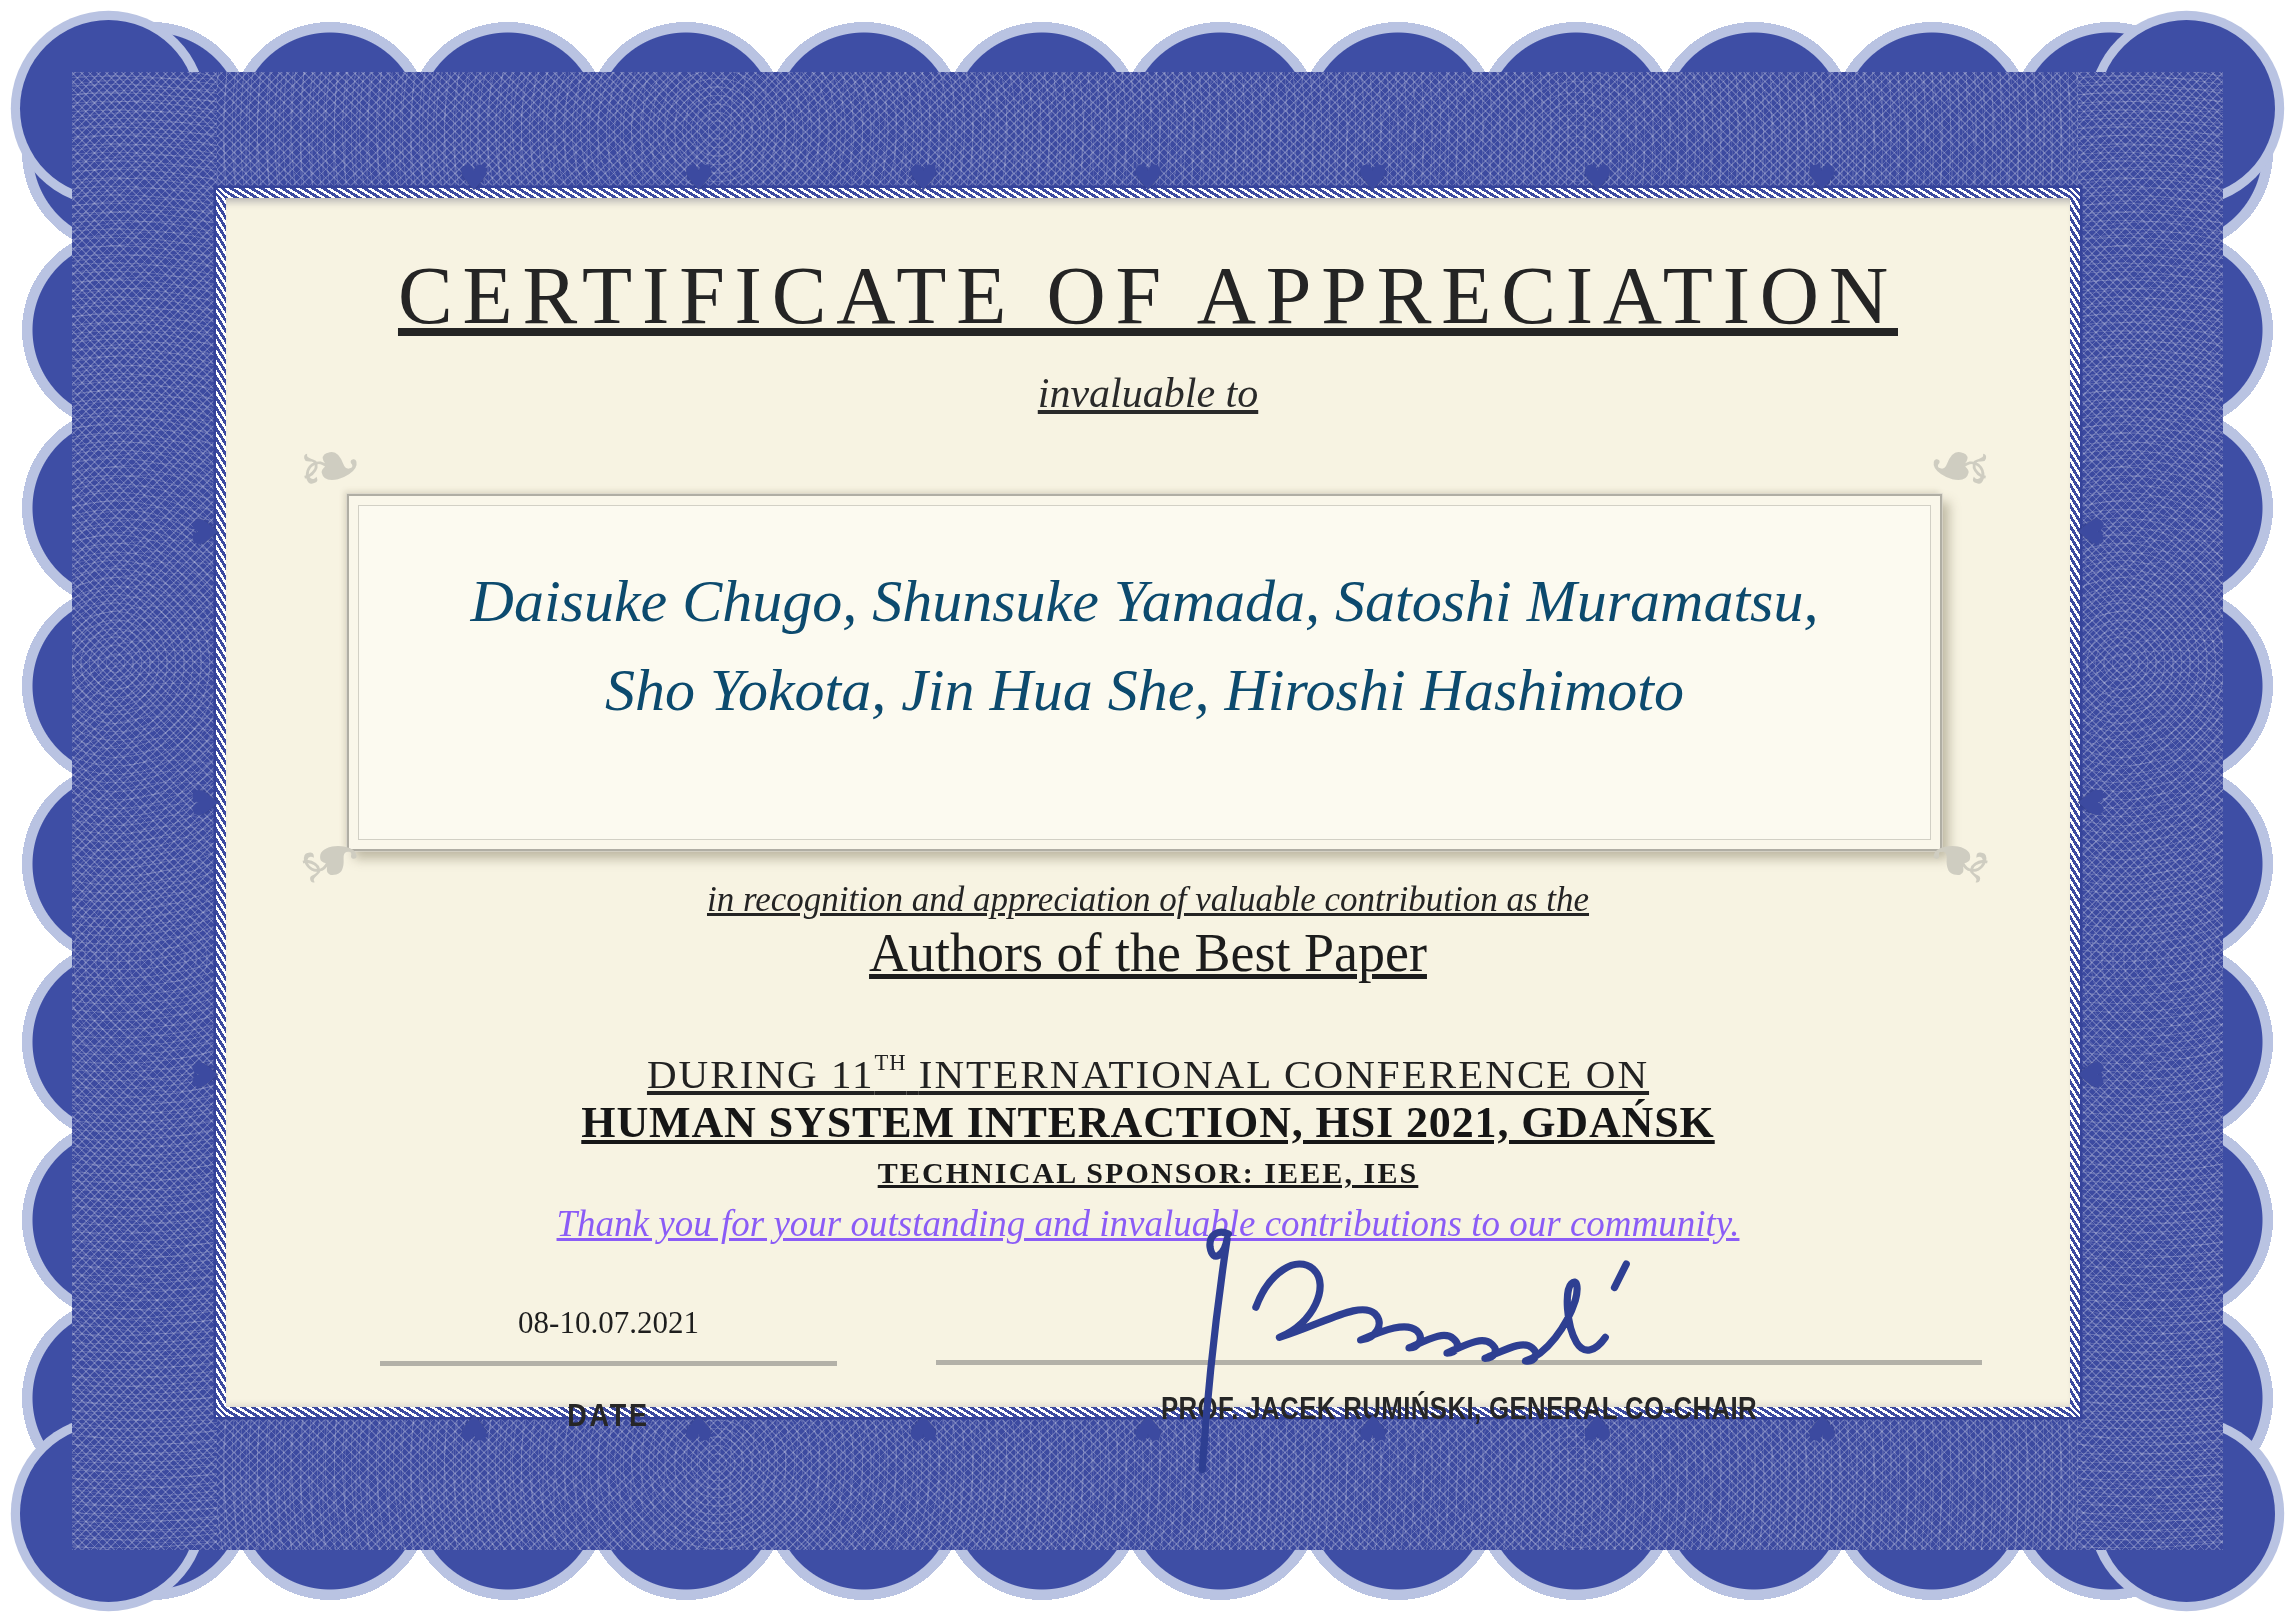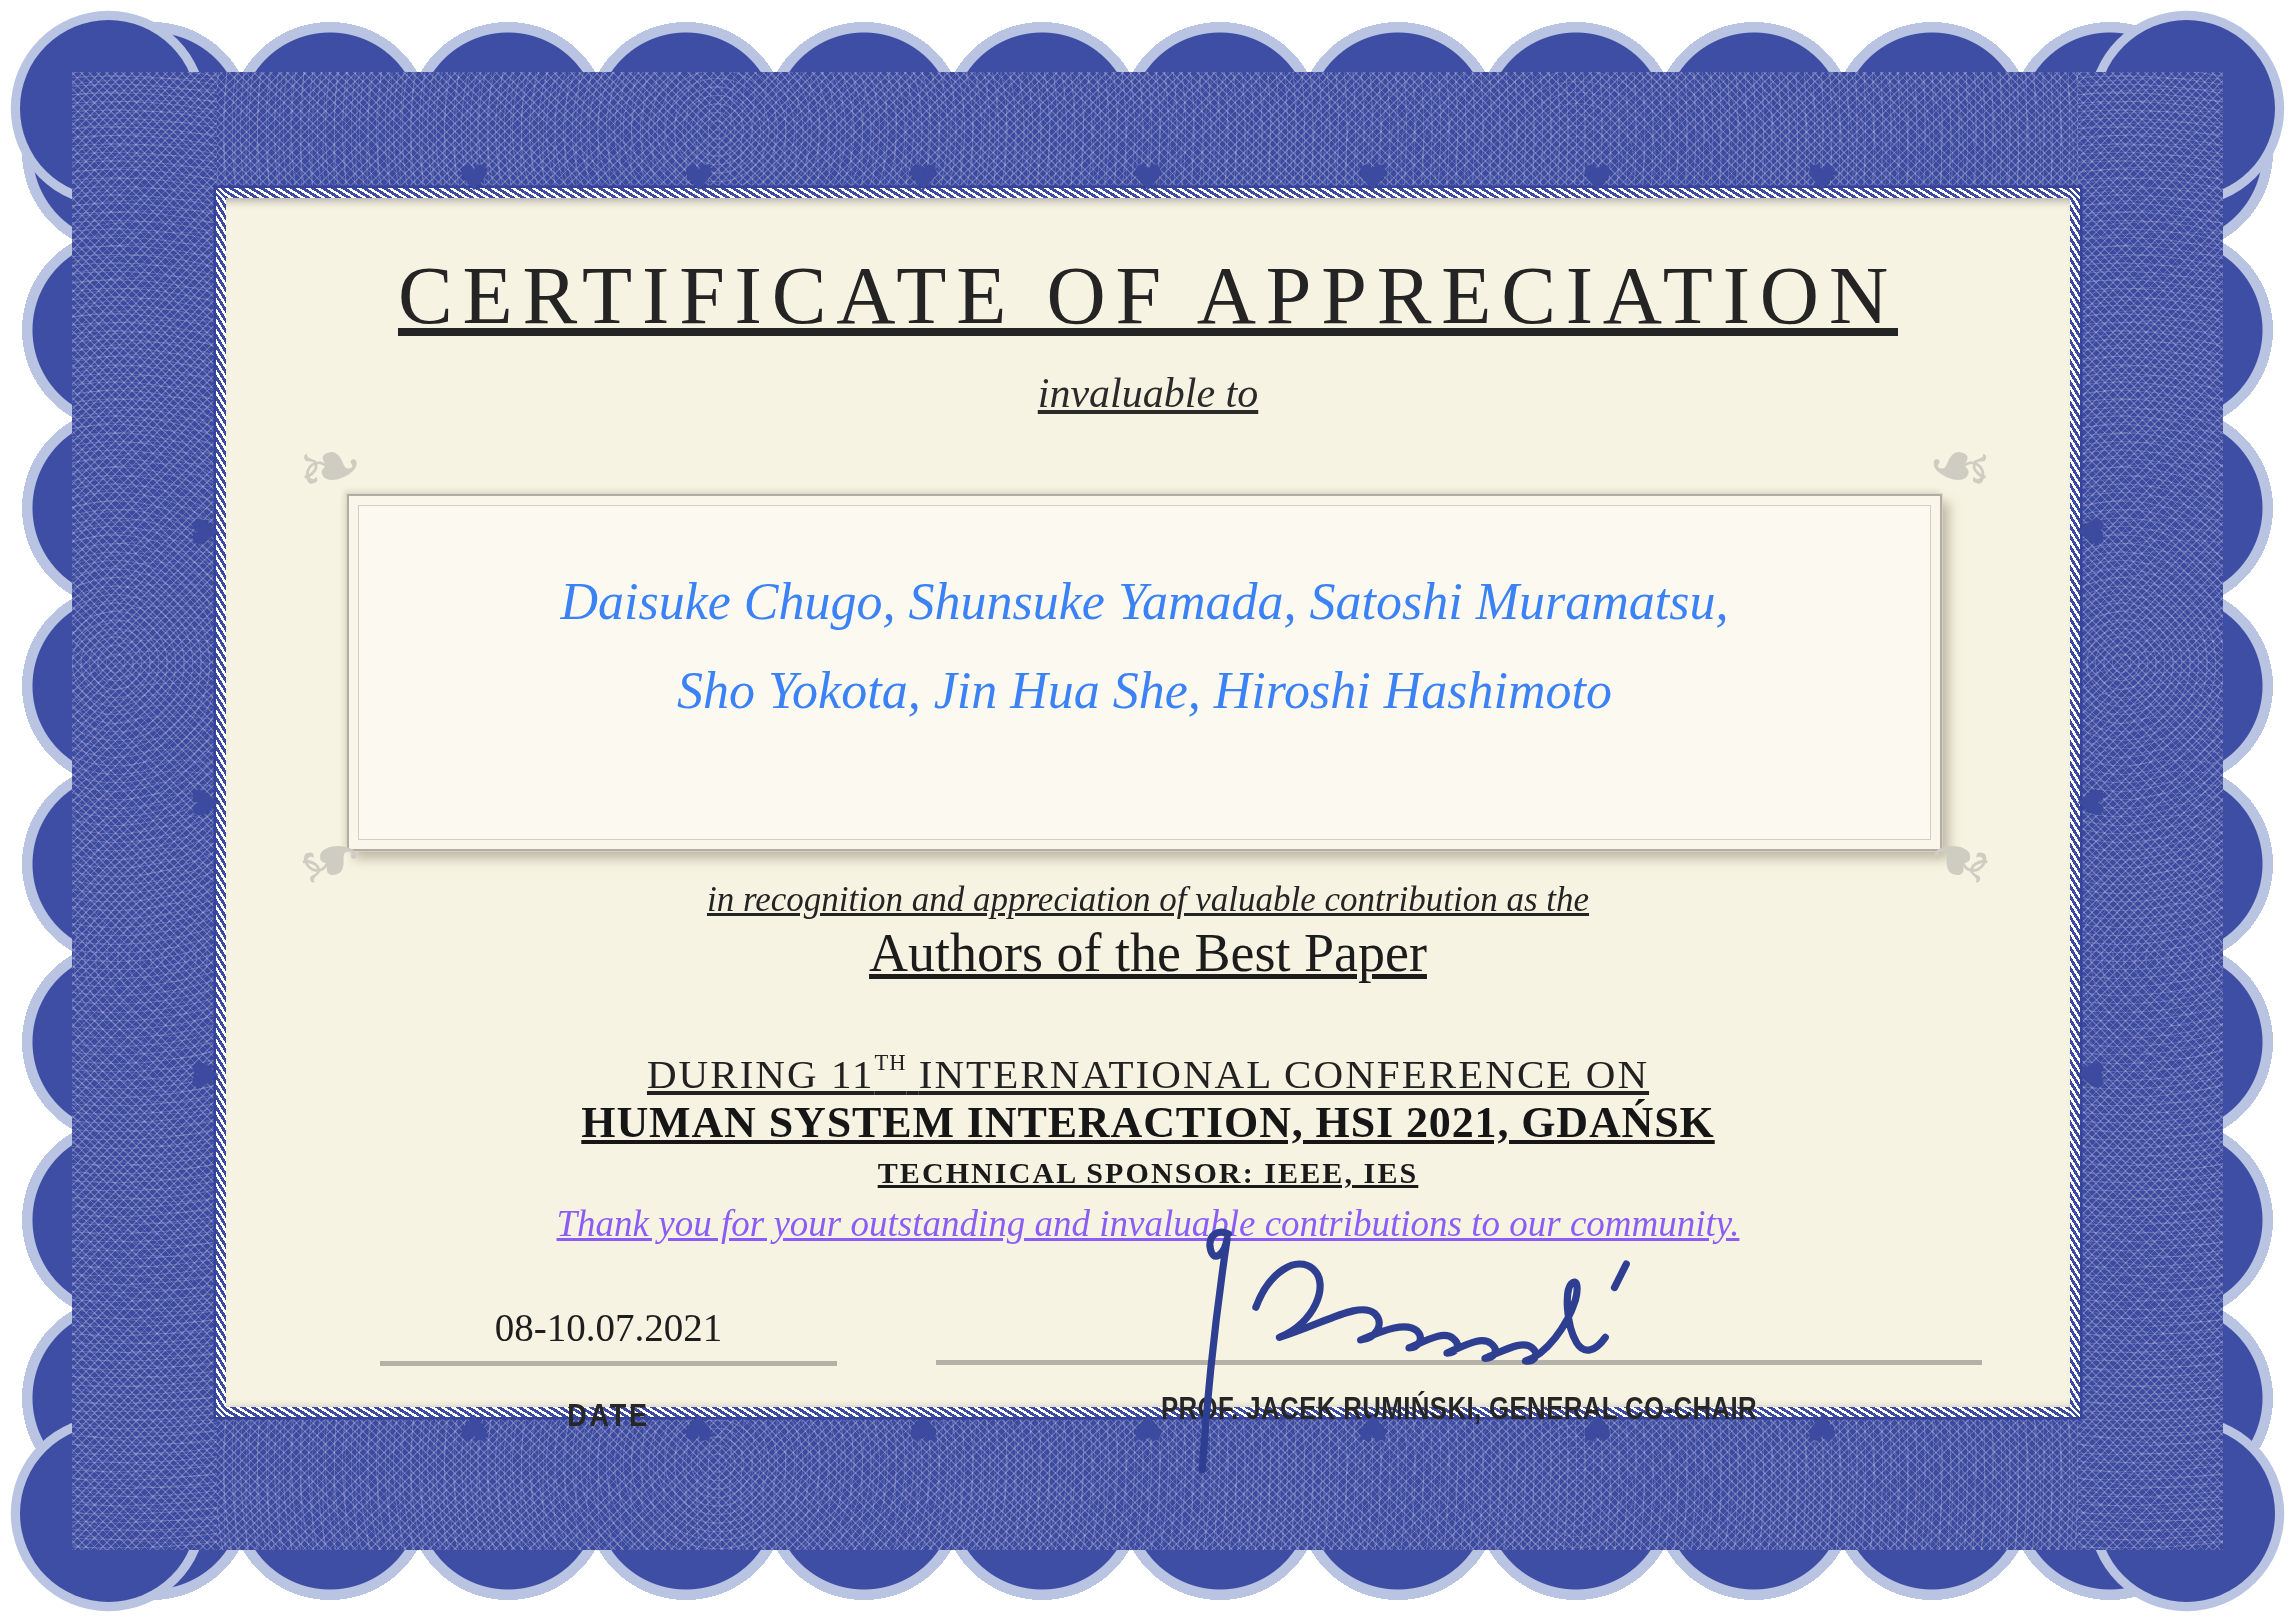--- a/index.html
+++ b/index.html
@@ -62,41 +62,41 @@
 
   
   .tcenter{position:absolute;left:0;right:0;text-align:center;text-decoration:underline;}
   .title{top:51px;font-size:82px;letter-spacing:.12em;color:#242424;white-space:nowrap;}
   .presented{top:171px;font-size:42px;font-style:italic;color:#2a2a2a;}
 
   .names-box{position:absolute;left:121px;right:128px;top:296px;height:357px;box-sizing:border-box;
     background:#faf7ea;border:2px solid #b0aea4;
     box-shadow:0 0 0 0.7px #dad8cd, 6.5px 7.9px 10.5px rgba(125,118,90,.45), -2.6px -2.6px 5.2px rgba(125,118,90,.18);}
   .names-inner{position:absolute;inset:9.2px;border:1.3px solid #d2d0c5;background:#fcfaf0;text-align:center;}
-  .recipients{margin-top:51px;font-size:52px;font-style:italic;line-height:89px;color:#3b82f6;}
+  .recipients{margin-top:51px;font-size:60px;font-style:italic;line-height:89px;color:#0c4a6e;}
   .paper-title{margin-top:17px;font-size:33px;font-style:italic;font-weight:bold;color:#141414;}
 
   .flourish{position:absolute;z-index:3;color:#cfcdc1;font-family:"DejaVu Sans",sans-serif;font-size:79px;line-height:1;}
   .fl-tl{left:71px;top:230px;transform:rotate(-12deg);}
   .fl-tr{right:77px;top:230px;transform:scaleX(-1) rotate(-12deg);}
   .fl-bl{left:71px;top:623px;transform:scaleY(-1) rotate(12deg);}
   .fl-br{right:77px;top:623px;transform:scale(-1,-1) rotate(12deg);}
 
   .recognition{top:682px;font-size:35px;font-style:italic;color:#242424;}
   .award{top:724px;font-size:54px;color:#1c1c1c;}
 
   .conf1{top:852px;font-size:41px;letter-spacing:.05em;color:#222;}
   .conf1 sup{font-size:.55em;vertical-align:18.3px;letter-spacing:.04em;}
   .conf2{top:899px;font-size:44px;font-weight:bold;letter-spacing:.02em;color:#161616;}
   .sponsor{top:958px;font-size:30px;font-weight:bold;letter-spacing:.07em;color:#1a1a1a;}
   .thanks{top:1004px;font-size:37px;font-style:italic;color:#8b5cf6;}
 
   .rule{position:absolute;height:4.6px;background:#b3b1a8;}
   .date-block{position:absolute;left:134px;top:1107px;width:497px;text-align:center;}
-  .date-value{font-size:39px;color:#1e1e1e;}
+  .date-value{font-size:31px;color:#1e1e1e;}
   .date-block .rule{left:19.6px;right:19.6px;top:56px;}
   .caption{font-family:"Liberation Sans","DejaVu Sans",sans-serif;font-weight:bold;color:#262626;}
   .date-label{position:absolute;left:0;right:0;top:93px;font-size:30px;letter-spacing:.10em;transform:scale(.9,1.05);}
   .sign-block{position:absolute;left:690px;top:1019px;width:1086px;}
   .sign-block .rule{left:19.6px;right:19.6px;top:143px;}
   .sign-svg{position:absolute;left:137px;top:-7.9px;z-index:4;}
   .sign-caption{position:absolute;left:0;right:0;top:174px;text-align:center;font-size:30px;letter-spacing:.015em;transform:scale(.86,1.06);white-space:nowrap;}
 </style>
 </head>
 <body>

